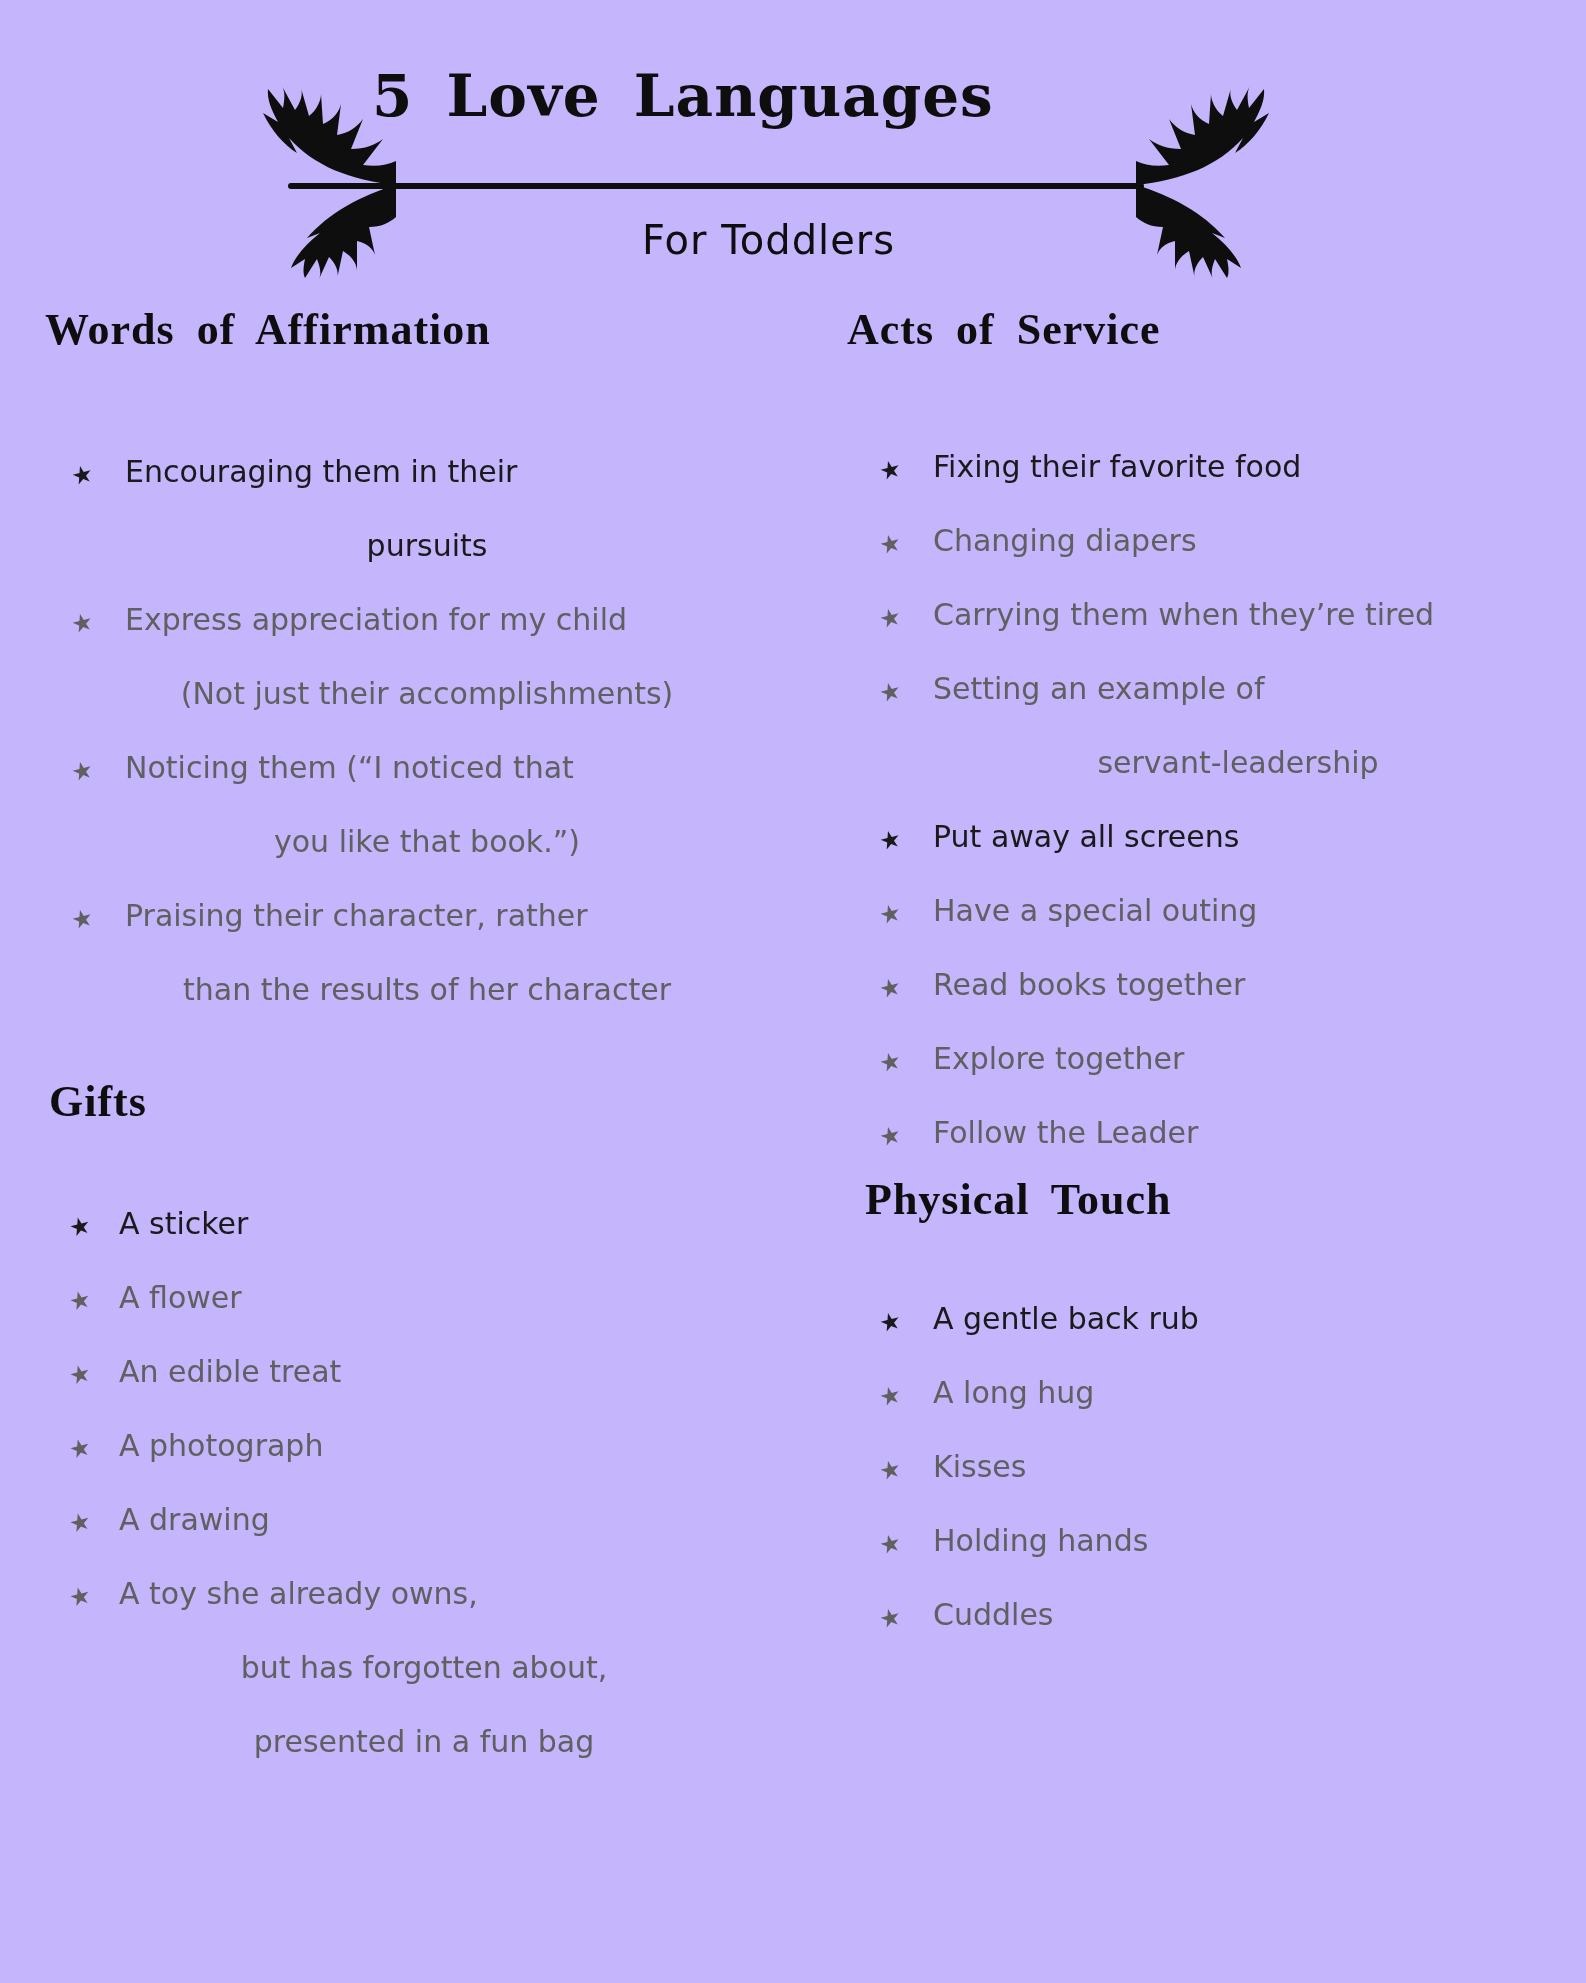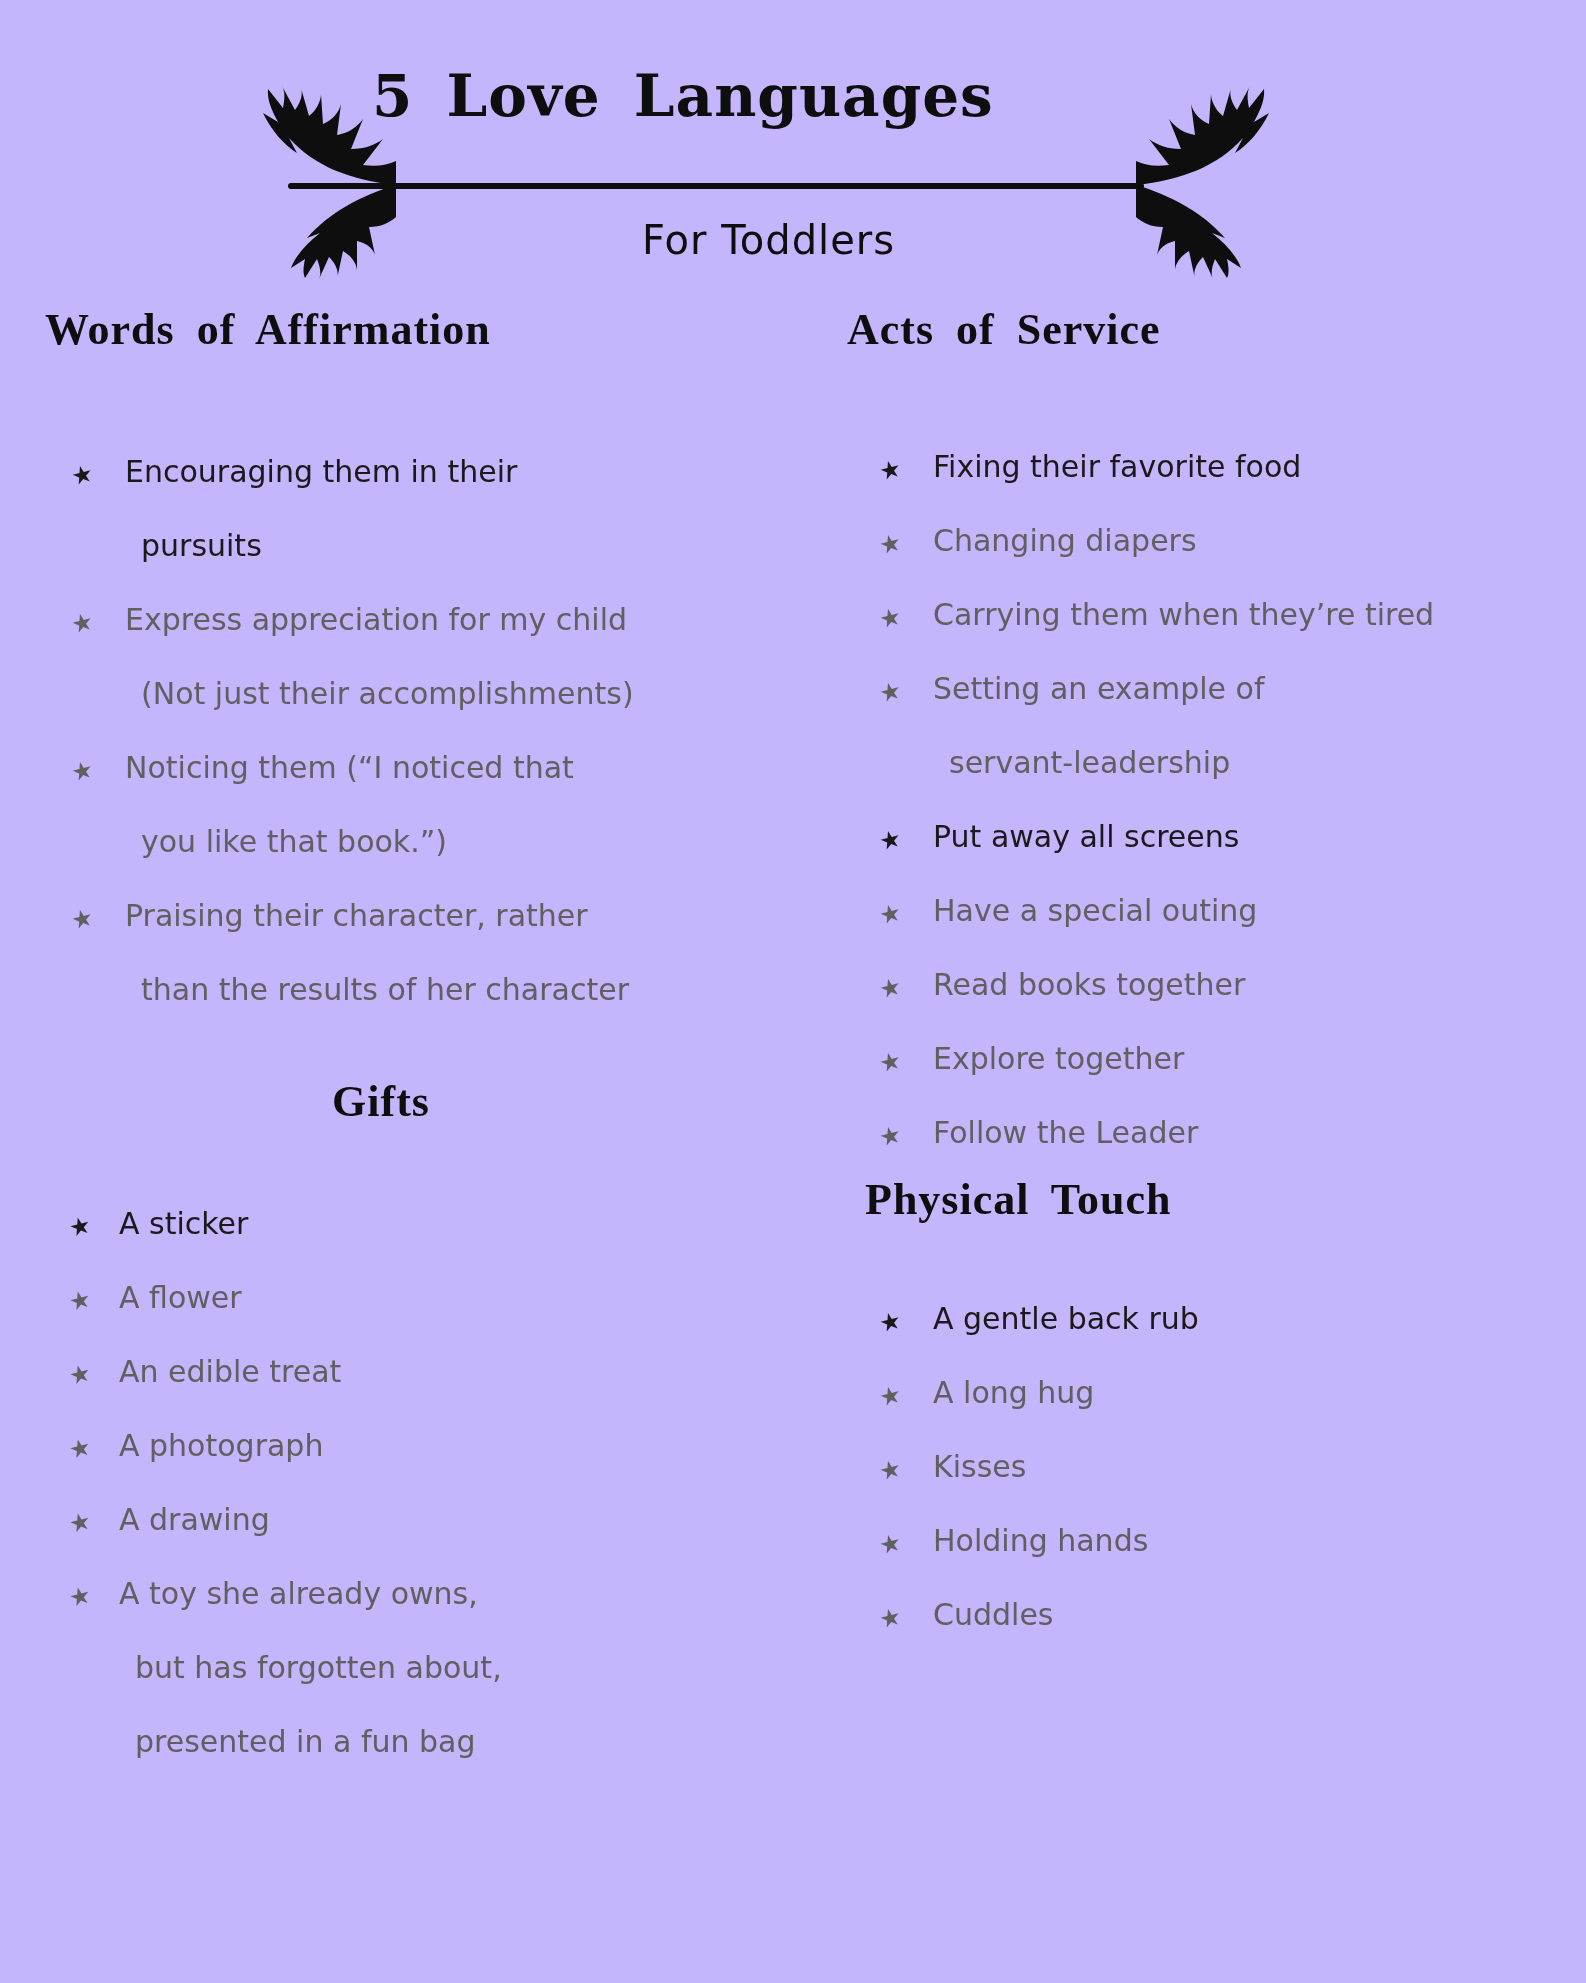--- a/index.html
+++ b/index.html
@@ -43,39 +43,39 @@
   .col{position:absolute;top:300px;}
   .col-left{left:45px;width:668px;}
   .col-right{left:847px;width:680px;}
 
   h2.section-heading{
     margin:0;font-family:Liberation Serif, serif;font-weight:700;
     font-size:44px;line-height:60px;letter-spacing:1px;word-spacing:10px;
     color:var(--heading-ink);white-space:nowrap;
   }
   .col-left h2.heading-1{margin-bottom:75px;}
-  .col-left h2.heading-2{margin-top:45px;margin-left:4px;margin-bottom:55px;text-align:center;}
+  .col-left h2.heading-2{margin-top:45px;margin-left:4px;margin-bottom:55px;}
   .col-right h2.heading-1{margin-bottom:70px;}
   .col-right h2.heading-2{margin-top:48px;margin-left:42px;margin-bottom:55px;}
   .col-right h2.heading-3{margin-left:18px;margin-bottom:52px;}
 
   ul.items{list-style:none;margin:0;padding:0;font-size:30px;line-height:74px;}
   .col-left ul.items{padding-left:26px;}
   .col-left ul.items.gifts{padding-left:24px;}
   .col-right ul.items{padding-left:32px;}
 
   li.item{display:flex;align-items:flex-start;}
   .star{
     flex:0 0 48px;width:48px;font-size:24px;line-height:74px;
     transform:rotate(-14deg);transform-origin:center;
   }
   ul.items.gifts .star{flex:0 0 44px;width:44px;}
   .lines{flex:1 1 auto;}
   .line{white-space:nowrap;margin-left:6px;}
-  .line + .line{padding-left:16px;}
+  .line + .line{padding-left:16px;text-align:center;}
 
   li.item.dark{color:var(--ink-dark);}
   li.item.dark .star{color:var(--ink-dark);}
   li.item.gray{color:var(--ink-gray);}
   li.item.gray .star{color:var(--ink-gray);}
 </style>
 </head>
 <body>
 
 <main class="page">

